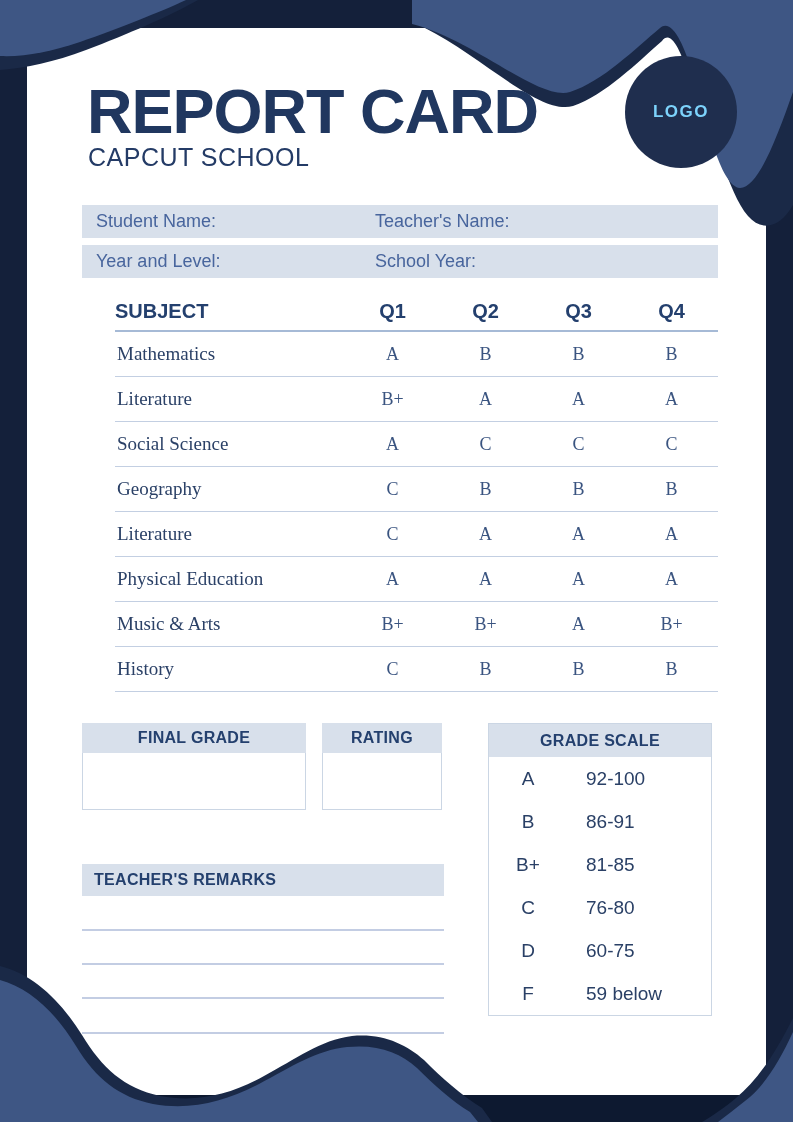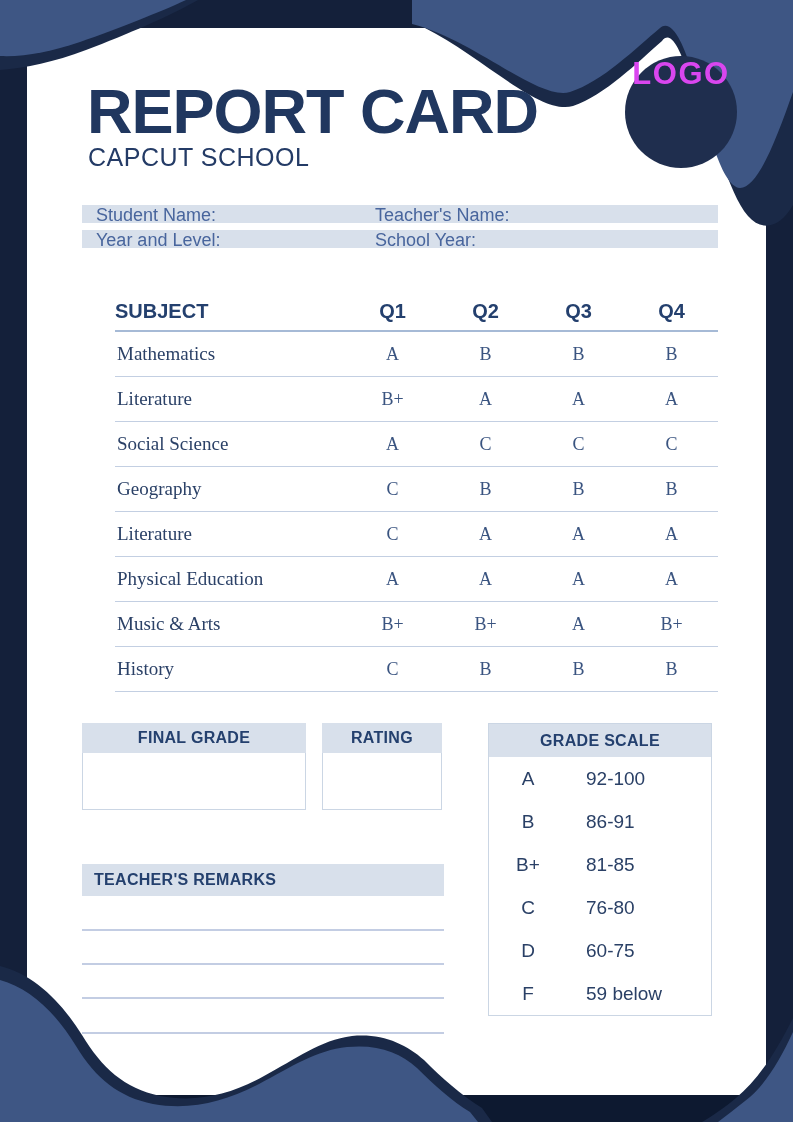--- a/index.html
+++ b/index.html
@@ -6,35 +6,35 @@
   .canvas{
     position:relative;width:793px;height:1122px;overflow:hidden;
     background:#ffffff;
     font-family:"Liberation Sans","DejaVu Sans",sans-serif;
     color:#2B4167;
   }
   .deco{position:absolute;inset:0;width:793px;height:1122px;pointer-events:none;}
   
   .logo{
     position:absolute;left:625px;top:56px;width:112px;height:112px;border-radius:50%;
-    background:#1F2E4E;display:flex;justify-content:center;
-    color:#d946ef;font-weight:bold;font-size:31px;letter-spacing:1.5px;
+    background:#1F2E4E;display:flex;align-items:center;justify-content:center;
+    color:#7dd3fc;font-weight:bold;font-size:17px;letter-spacing:1.5px;
   }
   
   .title{
     position:absolute;left:87px;top:80px;font-size:63px;font-weight:bold;
     color:#20375F;letter-spacing:-1px;line-height:1;
   }
   .subtitle{
     position:absolute;left:88px;top:143px;font-size:25px;color:#243B66;letter-spacing:.5px;
   }
   
   .fields{position:absolute;left:82px;top:205px;width:636px;}
   .frow{
-    display:flex;align-items:flex-start;height:18px;background:#D8E0EB;margin-bottom:7px;
+    display:flex;align-items:center;height:33px;background:#D8E0EB;margin-bottom:7px;
     font-size:18px;color:#48659D;
   }
   .frow .lab1{padding-left:14px;width:279px;}
   .frow .lab2{}
   .frow .fill{flex:1;height:100%;}
   
   .gtable{position:absolute;left:82px;top:293px;width:636px;}
   .trow{display:grid;grid-template-columns:1fr 93px 93px 93px 93px;align-items:center;margin-left:33px;}
   .thead{height:37px;border-bottom:2px solid #A6BAD6;font-weight:bold;color:#24406E;font-size:20px;}
   .thead .qc{text-align:center;}

